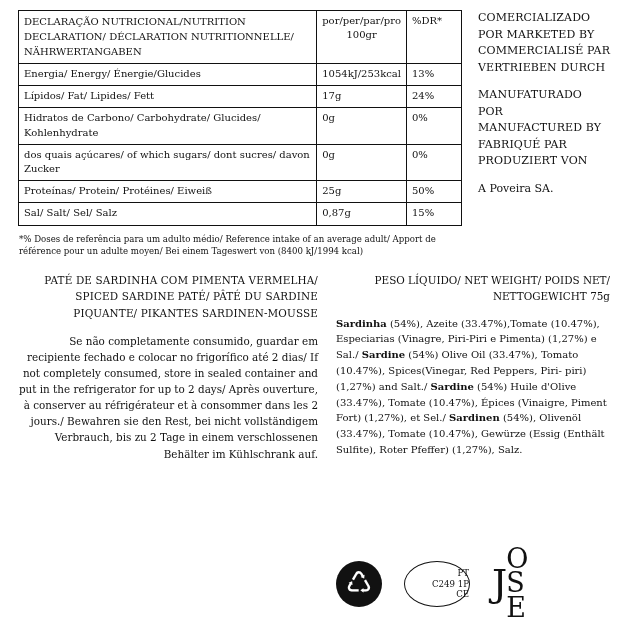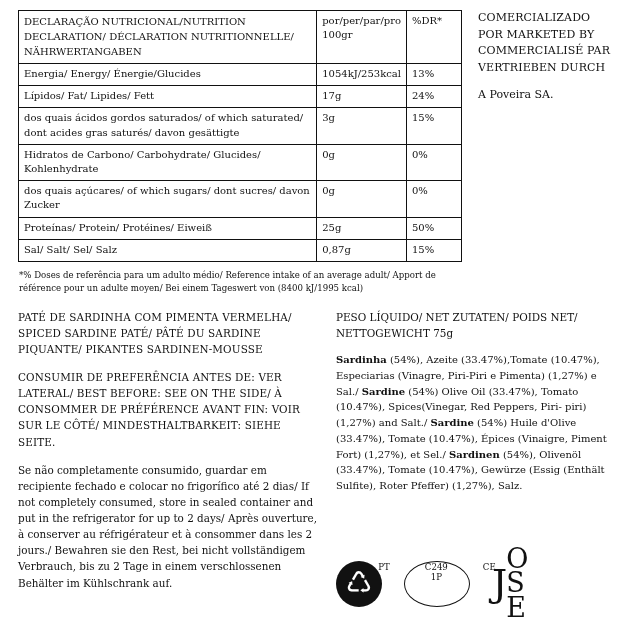--- a/index.html
+++ b/index.html
@@ -41,20 +41,21 @@
   table.nutrition td {
     border: 1px solid #111111;
     padding: 3px 5px 4px 5px;
     vertical-align: top;
   }
   table.nutrition td.head {
     vertical-align: top;
   }
   .col-head {
     width: 74px;
+    text-align: center;
   }
   .col-dr {
     width: 44px;
   }
   td.nowrap-center {
     white-space: nowrap;
   }
   .hdr-title {
     line-height: 1.5;
   }
@@ -92,20 +93,21 @@
     line-height: 1.55;
   }
   .lower-right {
     flex: 1 1 auto;
     padding-left: 18px;
     font-size: 10.4px;
     line-height: 1.55;
   }
   .para {
     margin: 0 0 12px 0;
+    text-align: right;
   }
   .para.tight { margin-bottom: 11px; }
   .caps-para {
     letter-spacing: 0.15px;
   }
   .ingredients-body {
     font-size: 10px;
     line-height: 1.58;
   }
   b { font-weight: 700; }
@@ -130,27 +132,26 @@
     justify-content: center;
     font-size: 26px;
     line-height: 1;
   }
   .oval-mark {
     width: 64px;
     height: 44px;
     border: 1.6px solid #111111;
     border-radius: 50%;
     display: flex;
-    flex-direction: row;
-    align-items: flex-start;
+    flex-direction: column;
+    align-items: flex-end;
     justify-content: center;
     font-size: 8.6px;
     line-height: 1.22;
     text-align: center;
-    gap: 35px;
   }
   .jose-logo {
     display: flex;
     align-items: center;
     font-size: 27px;
     line-height: 0.92;
     letter-spacing: 1px;
     font-family: "DejaVu Serif", serif;
     font-weight: 400;
   }
@@ -187,25 +188,20 @@
           <td>Energia/ Energy/ Énergie/Glucides</td>
           <td class="nowrap-center">1054kJ/253kcal</td>
           <td>13%</td>
         </tr>
         <tr>
           <td>Lípidos/ Fat/ Lipides/ Fett</td>
           <td>17g</td>
           <td>24%</td>
         </tr>
         <tr>
-          <td>dos quais ácidos gordos saturados/ of which saturated/ dont acides gras saturés/ davon gesättigte</td>
-          <td>3g</td>
-          <td>15%</td>
-        </tr>
-        <tr>
           <td>Hidratos de Carbono/ Carbohydrate/ Glucides/ Kohlenhydrate</td>
           <td>0g</td>
           <td>0%</td>
         </tr>
         <tr>
           <td>dos quais açúcares/ of which sugars/ dont sucres/ davon Zucker</td>
           <td>0g</td>
           <td>0%</td>
         </tr>
         <tr>
@@ -213,40 +209,40 @@
           <td>25g</td>
           <td>50%</td>
         </tr>
         <tr>
           <td>Sal/ Salt/ Sel/ Salz</td>
           <td>0,87g</td>
           <td>15%</td>
         </tr>
       </tbody>
         </table>
-      <div class="footnote">*% Doses de referência para um adulto médio/ Reference intake of an average adult/ Apport de référence pour un adulte moyen/ Bei einem Tageswert von (8400 kJ/1995 kcal)</div>
+      <div class="footnote">*% Doses de referência para um adulto médio/ Reference intake of an average adult/ Apport de référence pour un adulte moyen/ Bei einem Tageswert von (8400 kJ/1994 kcal)</div>
     </div>
 
     <div class="company">
       <div class="block caps">COMERCIALIZADO POR MARKETED BY COMMERCIALISÉ PAR VERTRIEBEN DURCH</div>
+      <div class="block caps">MANUFATURADO POR MANUFACTURED BY FABRIQUÉ PAR PRODUZIERT VON</div>
       <div class="block">A Poveira SA.</div>
     </div>
   </div>
 
   <div class="lower">
 
     <div class="lower-left">
       <div class="para caps-para">PATÉ DE SARDINHA COM PIMENTA VERMELHA/ SPICED SARDINE PATÉ/ PÂTÉ DU SARDINE PIQUANTE/ PIKANTES SARDINEN-MOUSSE</div>
-      <div class="para caps-para">CONSUMIR DE PREFERÊNCIA ANTES DE: VER LATERAL/ BEST BEFORE: SEE ON THE SIDE/ À CONSOMMER DE PRÉFÉRENCE AVANT FIN: VOIR SUR LE CÔTÉ/ MINDESTHALTBARKEIT: SIEHE SEITE.</div>
       <div class="para">Se não completamente consumido, guardar em recipiente fechado e colocar no frigorífico até 2 dias/ If not completely consumed, store in sealed container and put in the refrigerator for up to 2 days/ Après ouverture, à conserver au réfrigérateur et à consommer dans les 2 jours./ Bewahren sie den Rest, bei nicht vollständigem Verbrauch, bis zu 2 Tage in einem verschlossenen Behälter im Kühlschrank auf.</div>
     </div>
 
     <div class="lower-right">
       <div class="para tight">
-        <span>PESO LÍQUIDO/ NET ZUTATEN/ POIDS NET/ NETTOGEWICHT</span>
+        <span>PESO LÍQUIDO/ NET WEIGHT/ POIDS NET/ NETTOGEWICHT</span>
         <span>75g</span>
       </div>
       <div class="ingredients-body"><b>Sardinha</b><span> (54%), Azeite (33.47%),Tomate (10.47%), Especiarias (Vinagre, Piri-Piri e Pimenta) (1,27%) e Sal./ </span><b>Sardine</b><span> (54%) Olive Oil (33.47%), Tomato (10.47%), Spices(Vinegar, Red Peppers, Piri- piri) (1,27%) and Salt./ </span><b>Sardine</b><span> (54%) Huile d'Olive (33.47%), Tomate (10.47%), Épices (Vinaigre, Piment Fort) (1,27%), et Sel./ </span><b>Sardinen</b><span> (54%), Olivenöl (33.47%), Tomate (10.47%), Gewürze (Essig (Enthält Sulfite), Roter Pfeffer) (1,27%), Salz.</span></div>
     </div>
   </div>
 
   <div class="logos">
     <div class="badge-circle">
       <span class="recycle-glyph">♺</span>
     </div>

